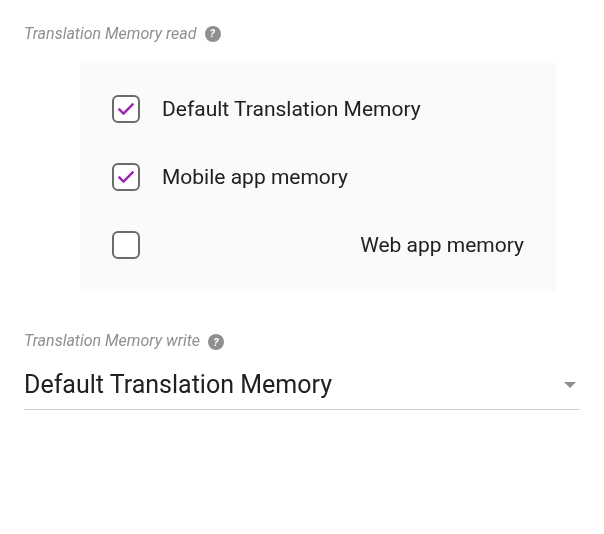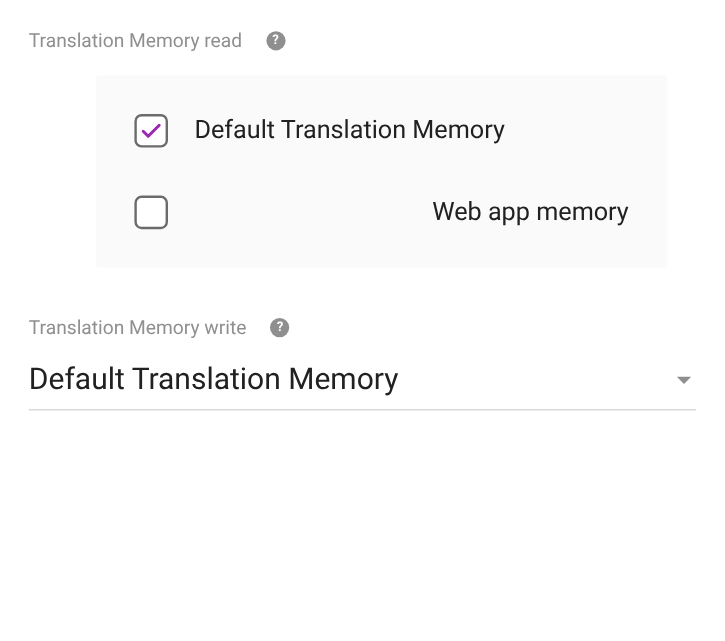--- a/index.html
+++ b/index.html
@@ -9,25 +9,26 @@
     }
     body {
       font-family: -apple-system, BlinkMacSystemFont, "Segoe UI", Roboto, Helvetica, Arial, sans-serif;
       background: #fff;
       padding: 24px;
       width: 604px;
     }
     .section-label {
       display: flex;
       align-items: center;
-      gap: 20px;
+      gap: 8px;
       color: #8f8f8f;
       font-size: 16px;
       font-weight: 400;
       margin-bottom: 20px;
+      font-style: italic;
     }
     .help-icon {
       width: 16px;
       height: 16px;
       border-radius: 50%;
       background: #8f8f8f;
       color: #fff;
       display: inline-flex;
       align-items: center;
       justify-content: center;
@@ -100,38 +101,47 @@
     .dropdown-caret {
       width: 0;
       height: 0;
       border-left: 6px solid transparent;
       border-right: 6px solid transparent;
       border-top: 6px solid #8f8f8f;
     }
     .section-label.write {
       margin-top: 20px;
       margin-bottom: 2px;
+      align-items: flex-end;
     }
   </style>
 </head>
 <body>
 
 <div class="section-label">
   <span>Translation Memory read</span>
   <span class="help-icon">?</span>
 </div>
 
 <div class="checkbox-panel">
   <div class="checkbox-row">
     <div class="checkbox checked">
       <svg viewBox="0 0 24 24">
           <path d="M4 12.5l5 5L20 6.5" fill="none" stroke="#9c27b0" stroke-width="3" stroke-linecap="round" stroke-linejoin="round"></path>
         </svg>
     </div>
     <span class="checkbox-label">Default Translation Memory</span>
+  </div>
+  <div class="checkbox-row">
+    <div class="checkbox checked">
+      <svg viewBox="0 0 24 24">
+          <path d="M4 12.5l5 5L20 6.5" fill="none" stroke="#9c27b0" stroke-width="3" stroke-linecap="round" stroke-linejoin="round"></path>
+        </svg>
+    </div>
+    <span class="checkbox-label">Mobile app memory</span>
   </div>
   <div class="checkbox-row">
     <div class="checkbox">
       
     </div>
     <span class="checkbox-label">Web app memory</span>
   </div>
 </div>
 
 <div class="section-label write">

